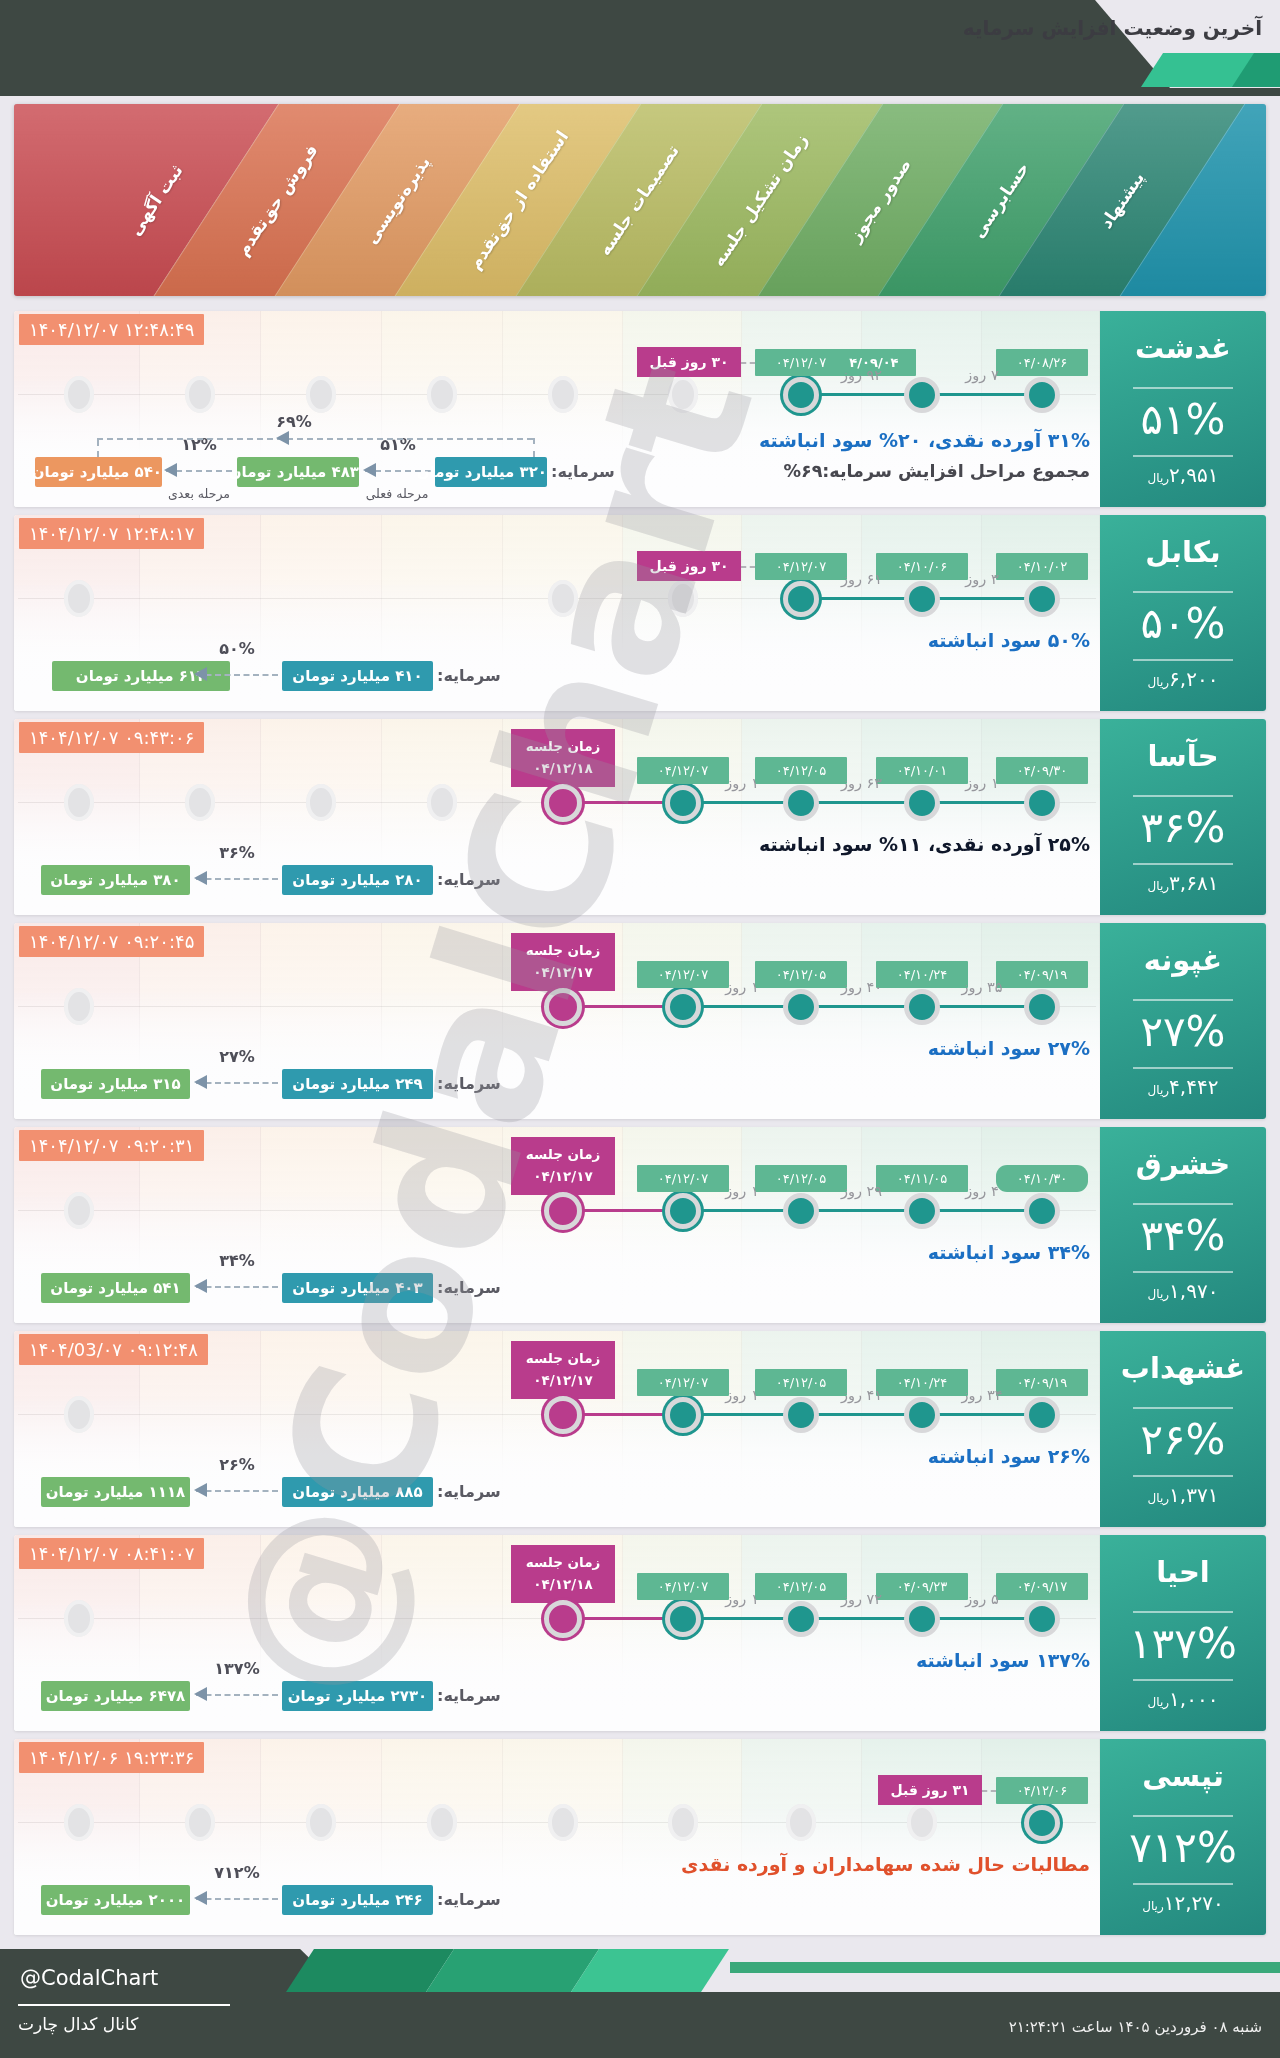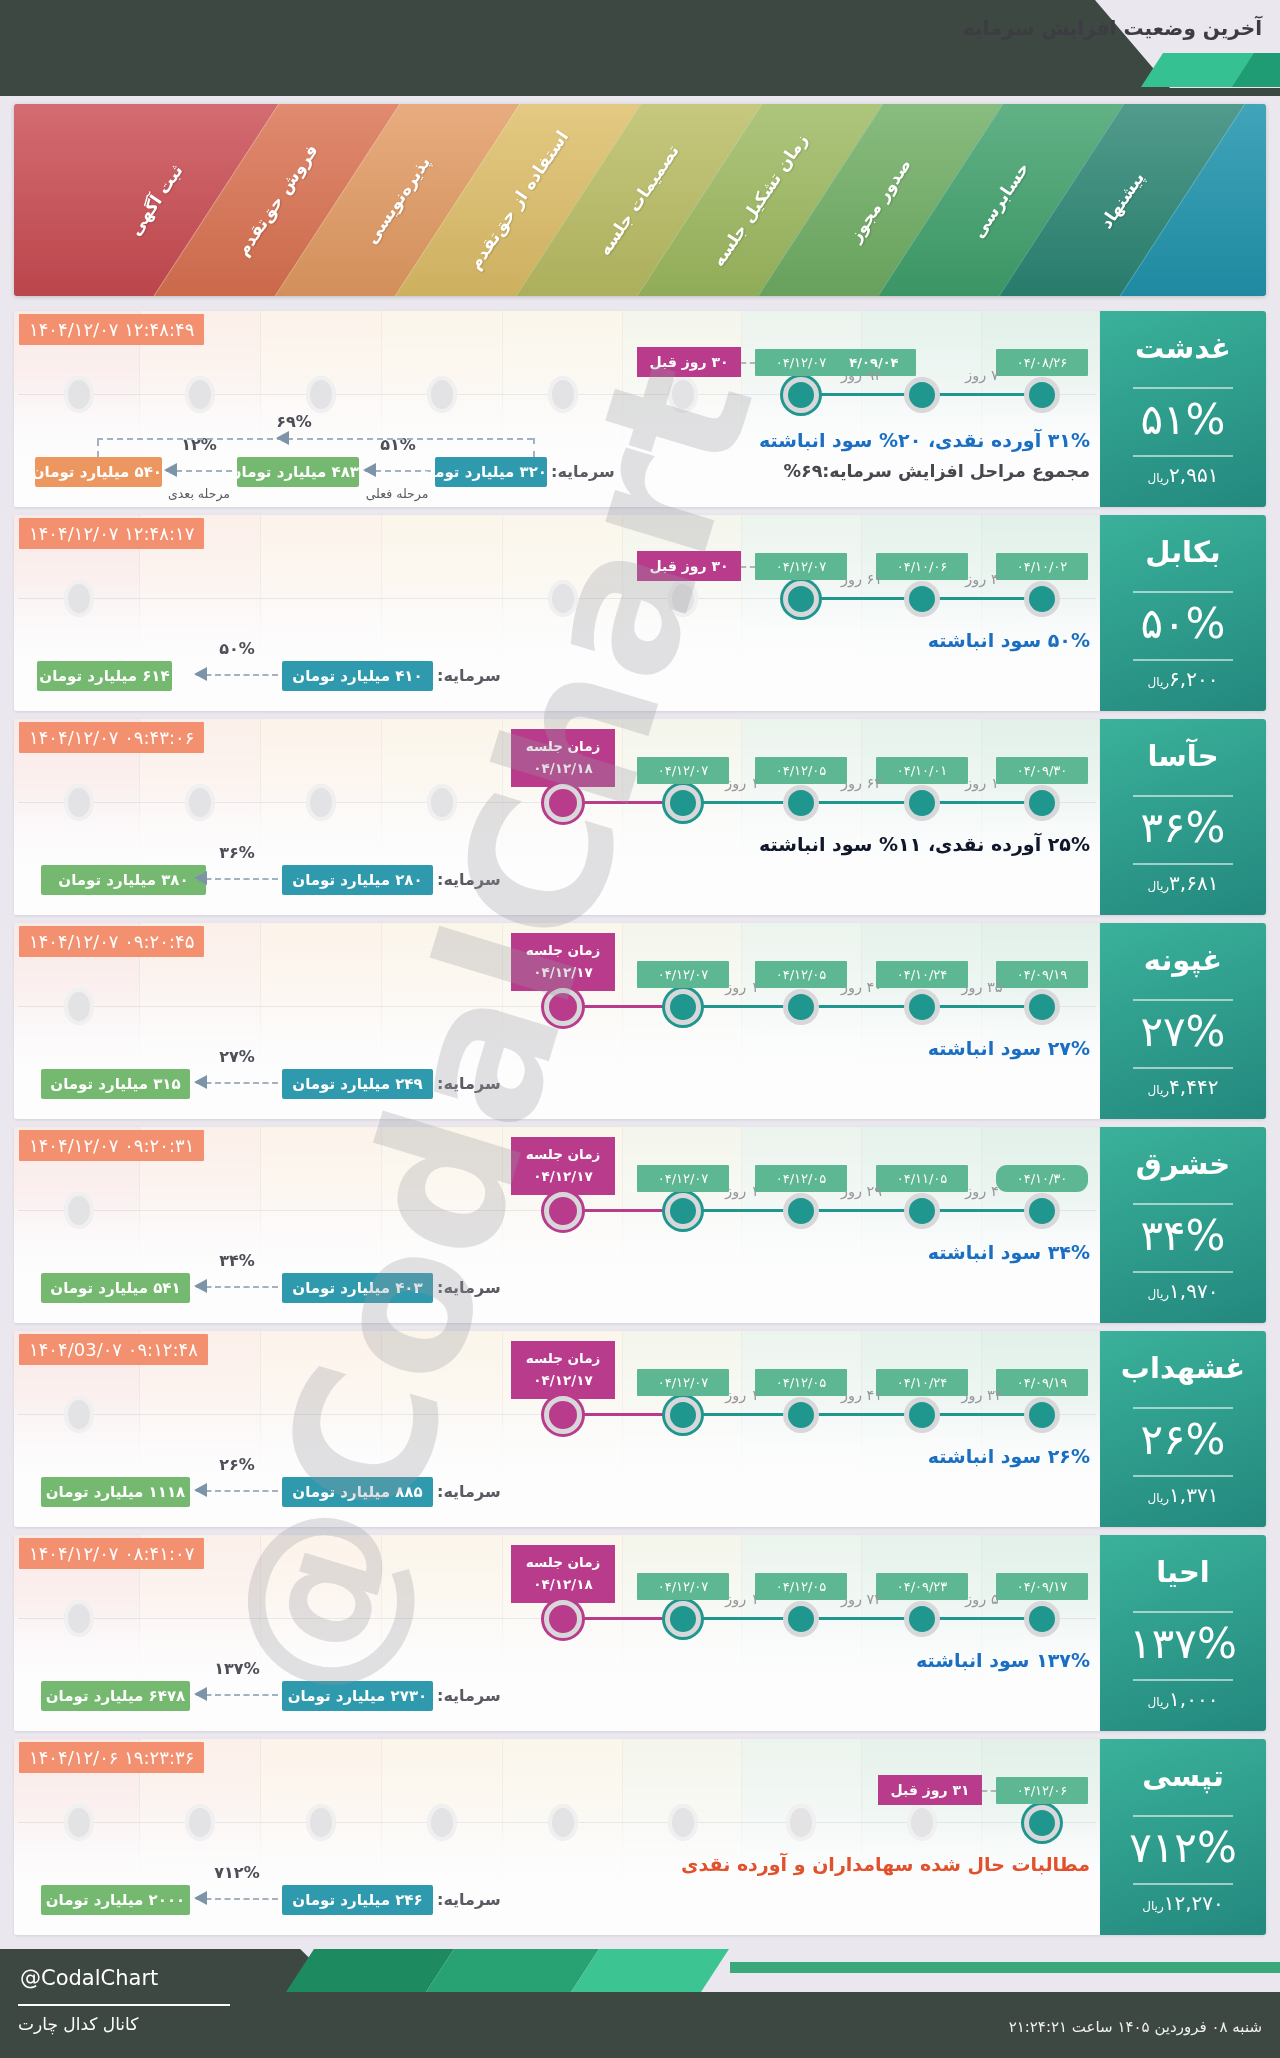--- a/index.html
+++ b/index.html
@@ -216,21 +216,21 @@
         <div class="dbadge" dir="ltr" style="left: 982px;">۰۴/۱۰/۰۲</div>
         <div class="tdot" style="left: 890px; top: 66px;"></div>
         <div class="dbadge" dir="ltr" style="left: 862px;">۰۴/۱۰/۰۶</div>
         <div class="tdot ringed" style="left: 769px; top: 66px;"></div>
         <div class="dbadge" dir="ltr" style="left: 741px;">۰۴/۱۲/۰۷</div>
         <div class="dayl" dir="rtl" style="left: 923px;">۳ روز</div>
         <div class="dayl" dir="rtl" style="left: 802.5px;">۶۱ روز</div>
         <div class="agobadge" dir="rtl" style="left: 623px;">۳۰ روز قبل</div>
         <div class="dash" style="left: 727px; top: 51px; width: 14px;"></div>
         <div class="note" dir="rtl" style="top: 114px; color: rgb(27, 111, 195);">۵۰% سود انباشته</div>
-        <div class="capbox" dir="rtl" style="left: 23px; width: 135px; background: rgb(116, 185, 111);">۶۱۴ میلیارد تومان</div>
+        <div class="capbox" dir="rtl" style="left: 38px; width: 178px; background: rgb(116, 185, 111);">۶۱۴ میلیارد تومان</div>
         <div class="cdash" style="left: 182px; width: 82px;"></div>
         <div class="arrw" style="left: 180px; top: 152px;"></div>
         <div class="cpct" dir="ltr" style="left: 185px; top: 124px; width: 76px;">۵۰%</div>
         <div class="capbox" dir="rtl" style="left: 268px; width: 151px; background: rgb(47, 154, 174);">۴۱۰ میلیارد تومان</div>
         <div class="clabel" dir="rtl" style="left: 423px;">سرمایه:</div>
         <div class="card">
           <div class="card-name" dir="rtl">بکابل</div>
           <div class="card-div" style="top: 76px;"></div>
           <div class="card-pct" dir="ltr">۵۰%</div>
           <div class="card-div" style="top: 144px;"></div>
@@ -266,21 +266,21 @@
         <div class="dbadge" dir="ltr" style="left: 623px;">۰۴/۱۲/۰۷</div>
         <div class="dayl" dir="rtl" style="left: 923px;">۱ روز</div>
         <div class="dayl" dir="rtl" style="left: 802.5px;">۶۳ روز</div>
         <div class="dayl" dir="rtl" style="left: 683px;">۱ روز</div>
         <div class="meetbadge" dir="rtl" style="left: 497px;">
           <div>زمان جلسه</div>
           <div dir="ltr">۰۴/۱۲/۱۸</div>
         </div>
         <div class="pdot" style="left: 530px; top: 65px;"></div>
         <div class="note" dir="rtl" style="top: 114px; color: #0f172a;">۲۵% آورده نقدی، ۱۱% سود انباشته</div>
-        <div class="capbox" dir="rtl" style="left: 27px; width: 165px; background: rgb(116, 185, 111);">۳۸۰ میلیارد تومان</div>
+        <div class="capbox" dir="rtl" style="left: 27px; width: 149px; background: rgb(116, 185, 111);">۳۸۰ میلیارد تومان</div>
         <div class="cdash" style="left: 182px; width: 82px;"></div>
         <div class="arrw" style="left: 180px; top: 152px;"></div>
         <div class="cpct" dir="ltr" style="left: 185px; top: 124px; width: 76px;">۳۶%</div>
         <div class="capbox" dir="rtl" style="left: 268px; width: 151px; background: rgb(47, 154, 174);">۲۸۰ میلیارد تومان</div>
         <div class="clabel" dir="rtl" style="left: 423px;">سرمایه:</div>
         <div class="card">
           <div class="card-name" dir="rtl">حآسا</div>
           <div class="card-div" style="top: 76px;"></div>
           <div class="card-pct" dir="ltr">۳۶%</div>
           <div class="card-div" style="top: 144px;"></div>

